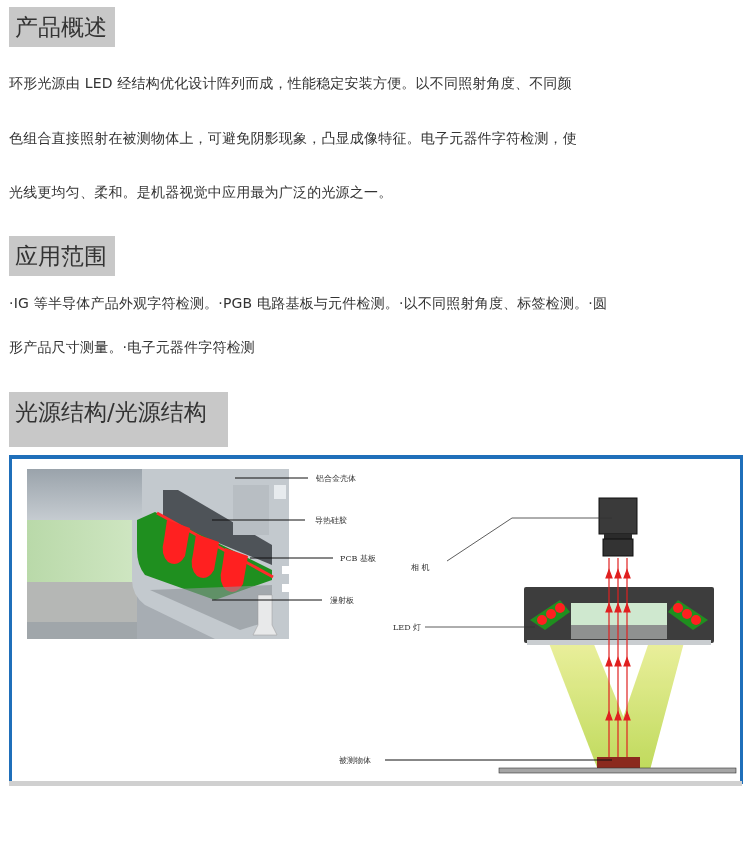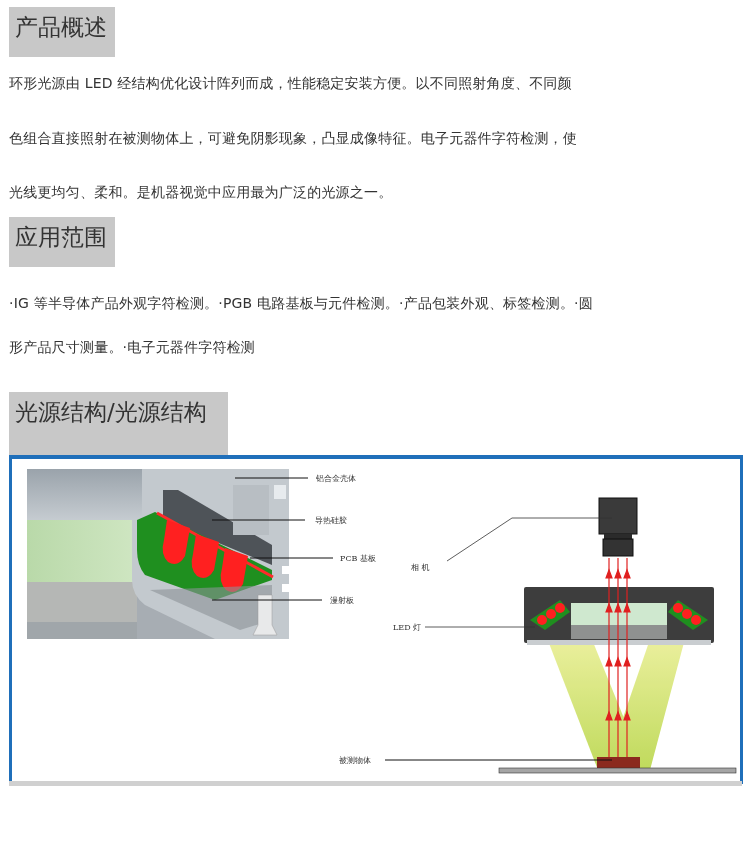--- a/index.html
+++ b/index.html
@@ -1,33 +1,33 @@
 <!DOCTYPE html>
 <html><head>
 <meta charset="utf-8">
 <style>
   html,body{margin:0;padding:0;background:#fff;}
   body{width:750px;height:850px;position:relative;overflow:hidden;font-family:"DejaVu Sans","Liberation Sans",sans-serif;color:#333;}
-  .heading{position:absolute;left:9px;height:40px;background:#c8c8c8;font-size:23px;line-height:40px;padding:0 8px 10px 6px;color:#333;white-space:nowrap;}
+  .heading{position:absolute;left:9px;height:40px;background:#c8c8c8;font-size:23px;line-height:40px;padding:0 8px 0 6px;color:#333;white-space:nowrap;}
   .para{position:absolute;left:9px;width:735px;font-size:14px;color:#333;white-space:nowrap;letter-spacing:0.2px;}
   .frame{position:absolute;left:9px;top:455px;width:728px;height:322px;border:3px solid #1f6fba;border-top-width:4px;background:#fff;}
   .shadow{position:absolute;left:9px;top:781px;width:733px;height:5px;background:#d0d0d0;}
   svg{position:absolute;left:0;top:0;}
   .lbl{font-family:"DejaVu Serif","Liberation Serif",serif;font-size:8px;fill:#333;}
 </style>
 </head>
 <body>
 
 <div class="heading" style="top:7px;">产品概述</div>
 <div class="para" style="top:75px;">环形光源由 LED 经结构优化设计阵列而成，性能稳定安装方便。以不同照射角度、不同颜</div>
 <div class="para" style="top:130px;">色组合直接照射在被测物体上，可避免阴影现象，凸显成像特征。电子元器件字符检测，使</div>
 <div class="para" style="top:184px;">光线更均匀、柔和。是机器视觉中应用最为广泛的光源之一。</div>
 
-<div class="heading" style="top:217px;">应用范围</div>
-<div class="para" style="top:295px;">·IG 等半导体产品外观字符检测。·PGB 电路基板与元件检测。·产品包装外观、标签检测。·圆</div>
+<div class="heading" style="top:236px;">应用范围</div>
+<div class="para" style="top:295px;">·IG 等半导体产品外观字符检测。·PGB 电路基板与元件检测。·以不同照射角度、标签检测。·圆</div>
 <div class="para" style="top:339px;">形产品尺寸测量。·电子元器件字符检测</div>
 
 <div class="heading" style="top:392px;height:55px;width:205px;">光源结构/光源结构</div>
 
 <div class="frame"></div>
 <div class="shadow"></div>
 
 <svg width="750" height="850">
   <defs>
     <linearGradient id="gGrey" x1="0" y1="0" x2="0" y2="1">

